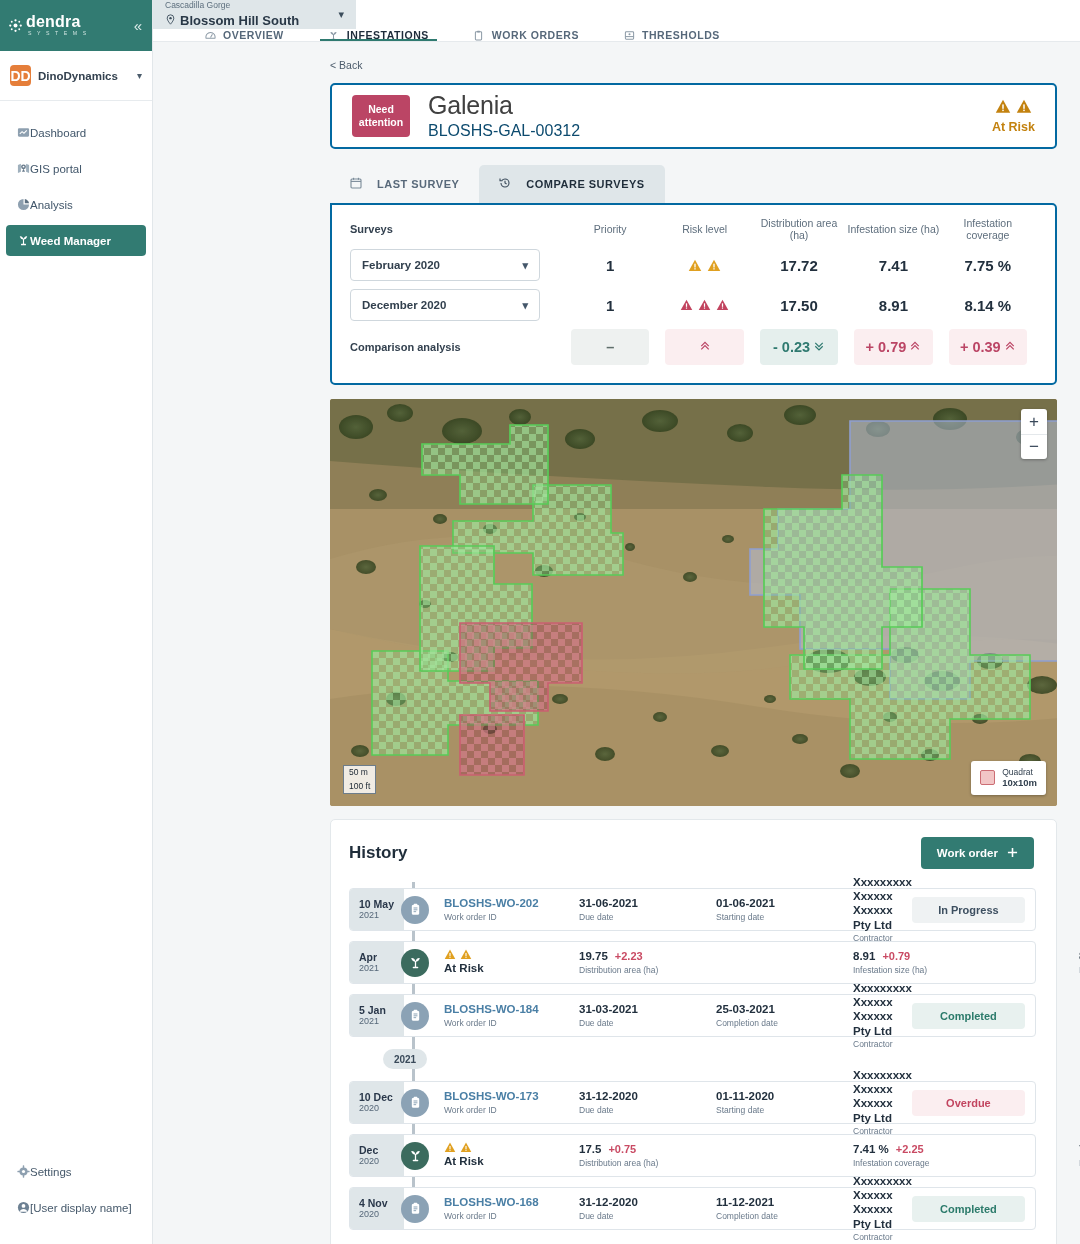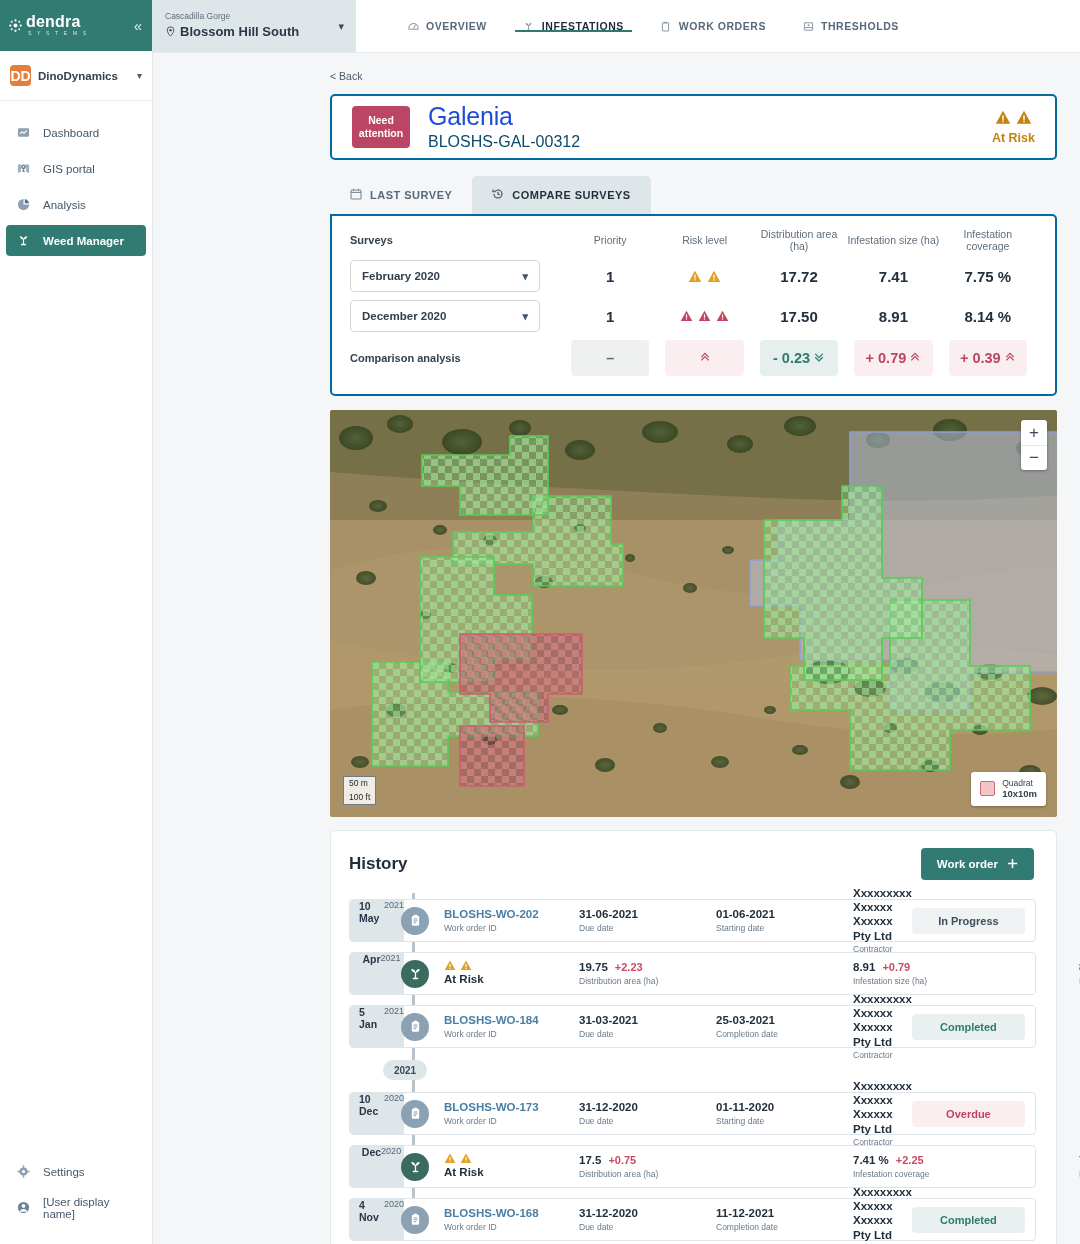--- a/index.html
+++ b/index.html
@@ -38,44 +38,44 @@
   .org-avatar {
     width: 21px; height: 21px; border-radius: 4px; background: #e57e3a;
     color: #fff; font-size: 14px; font-weight: 700;
     display: flex; align-items: center; justify-content: center; flex: 0 0 21px;
   }
   .org-name { font-size: 11.5px; font-weight: 700; color: #33414f; flex: 1; }
   .org-caret { font-size: 10px; color: #4c5d6c; }
 
   .nav { padding-top: 16px; }
   .nav-item {
-    display: flex; align-items: center; gap: 13px;
+    display: flex; align-items: center; gap: 0;
     height: 31px; margin: 0 6px 5px 6px; padding: 0 10px;
     border-radius: 4px; font-size: 11.5px; color: #41566a; cursor: pointer;
   }
   .nav-item.active { background: #327b72; color: #fff; font-weight: 700; }
   .nav-icon { width: 14px; height: 14px; display: flex; align-items: center; justify-content: center; flex: 0 0 14px; }
   .nav-spacer { flex: 1; }
   .nav-bottom { padding-bottom: 16px; }
   .nav-bottom .nav-item { color: #46596b; }
 
   
   .main { flex: 1; display: flex; flex-direction: column; width: 927px; background: #f4f6f7; }
-  .topbar { height: 53px; background: #ffffff; display: flex; align-items: stretch; border-bottom: 1px solid #e6eaed; }
+  .topbar { height: 42px; background: #ffffff; display: flex; align-items: stretch; border-bottom: 1px solid #e6eaed; flex-direction: column; }
   .site-select {
     width: 203px; background: #dfe6e9; display: flex; align-items: center;
     padding: 0 12px 0 12px; gap: 6px; cursor: pointer;
   }
   .site-texts { flex: 1; display: flex; flex-direction: column; justify-content: center; }
   .site-group { font-size: 8.5px; color: #5d6f7e; line-height: 1.3; }
   .site-row2 { display: flex; align-items: center; gap: 4px; }
   .site-name { font-size: 13px; font-weight: 700; color: #293847; }
   .site-caret { font-size: 11px; color: #3c4d5c; }
 
-  .tabs { display: flex; align-items: center; padding-left: 33px; gap: 0; }
+  .tabs { display: flex; align-items: center; padding-left: 33px; gap: 8px; }
   .tab {
     display: flex; align-items: center; gap: 7px; padding: 0 18px;
     font-size: 10.5px; font-weight: 700; letter-spacing: .55px;
     color: #56687a; cursor: pointer; position: relative;
   }
   .tab.active { color: #1d2b3a; }
   .tab.active::after {
     content: ""; position: absolute; left: 10px; right: 10px; bottom: 0;
     height: 2.5px; background: #2f7a70;
   }
@@ -91,30 +91,30 @@
   }
 
   .hdr-card { display: flex; align-items: center; padding: 14px 20px; height: 66px; }
   .need-badge {
     background: #bb4565; color: #fff; border-radius: 4px;
     width: 58px; min-height: 42px; font-size: 10.5px; font-weight: 700;
     display: flex; flex-direction: column; align-items: center; justify-content: center;
     line-height: 1.25; text-align: center; padding: 4px 2px;
   }
   .hdr-titles { margin-left: 18px; flex: 1; }
-  .hdr-title { font-size: 25px; font-weight: 400; color: #1d4ed8; line-height: 1.1; letter-spacing: -.2px; }
+  .hdr-title { font-size: 25px; font-weight: 400; color: #404040; line-height: 1.1; letter-spacing: -.2px; }
   .hdr-sub { font-size: 16px; color: #0c4a6e; margin-top: 2px; }
   .risk-block { text-align: center; }
   .risk-icons { display: flex; gap: 5px; justify-content: center; }
   .risk-label { font-size: 12.5px; font-weight: 700; color: #c3820f; margin-top: 2px; }
 
   .panel { margin-top: 16px; }
   .tabs2 { display: flex; padding: 0; }
   .tab2 {
-    display: flex; align-items: center; gap: 8px;
+    display: flex; align-items: center; gap: 15px;
     padding: 12px 20px; font-size: 11px; font-weight: 700; letter-spacing: .5px;
     color: #58697a; cursor: pointer; border-radius: 5px 5px 0 0;
   }
   .tab2.active { background: #dfe6e9; color: #1f2d3a; }
 
   .metrics { padding: 12px 20px 18px 16px; }
   .mrow { display: flex; align-items: center; }
   .mlabel { width: 215px; font-size: 11px; font-weight: 700; color: #33414f; padding-left: 2px;}
   .mcell { flex: 1; text-align: center; font-size: 11px; color: #5b6b7a; }
   .head-row { padding-bottom: 8px; }
@@ -189,21 +189,21 @@
     content: ""; position: absolute; left: 65px; top: -6px; bottom: 6px;
     width: 2.5px; background: #b9c3cb;
   }
   .trow {
     position: relative; display: flex; align-items: stretch;
     border: 1px solid #dfe5ea; border-radius: 4px; background: #fff;
     margin-bottom: 10px; height: 43px; margin-left: 2px;
   }
   .tdate {
     width: 54px; background: #dfe6e9; border-radius: 3px 0 0 3px;
-    display: flex; flex-direction: row; justify-content: center;
+    display: flex; flex-direction: column; justify-content: center;
     padding-left: 9px; flex: 0 0 54px;
   }
   .tdate-d { font-size: 10.5px; font-weight: 700; color: #29374a; line-height: 1.15; }
   .tdate-y { font-size: 9px; color: #56687a; line-height: 1.2; }
   .tdot {
     position: absolute; left: 51px; top: 50%; transform: translateY(-50%);
     width: 28px; height: 28px; border-radius: 50%;
     display: flex; align-items: center; justify-content: center; z-index: 2;
   }
   .tdot.wo { background: #8ba2b5; }

